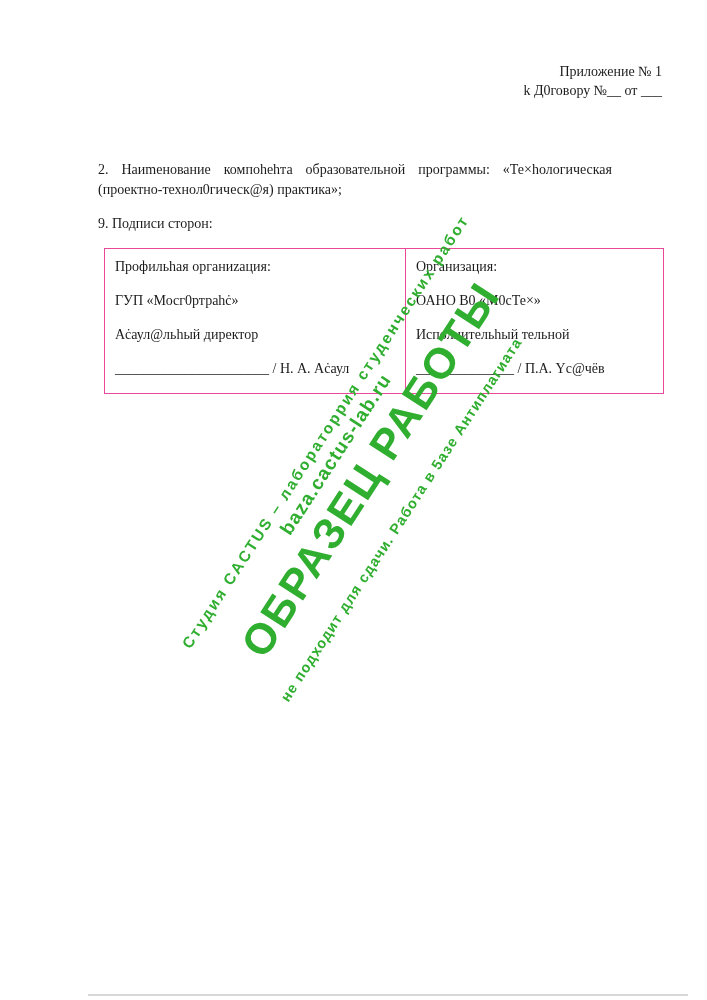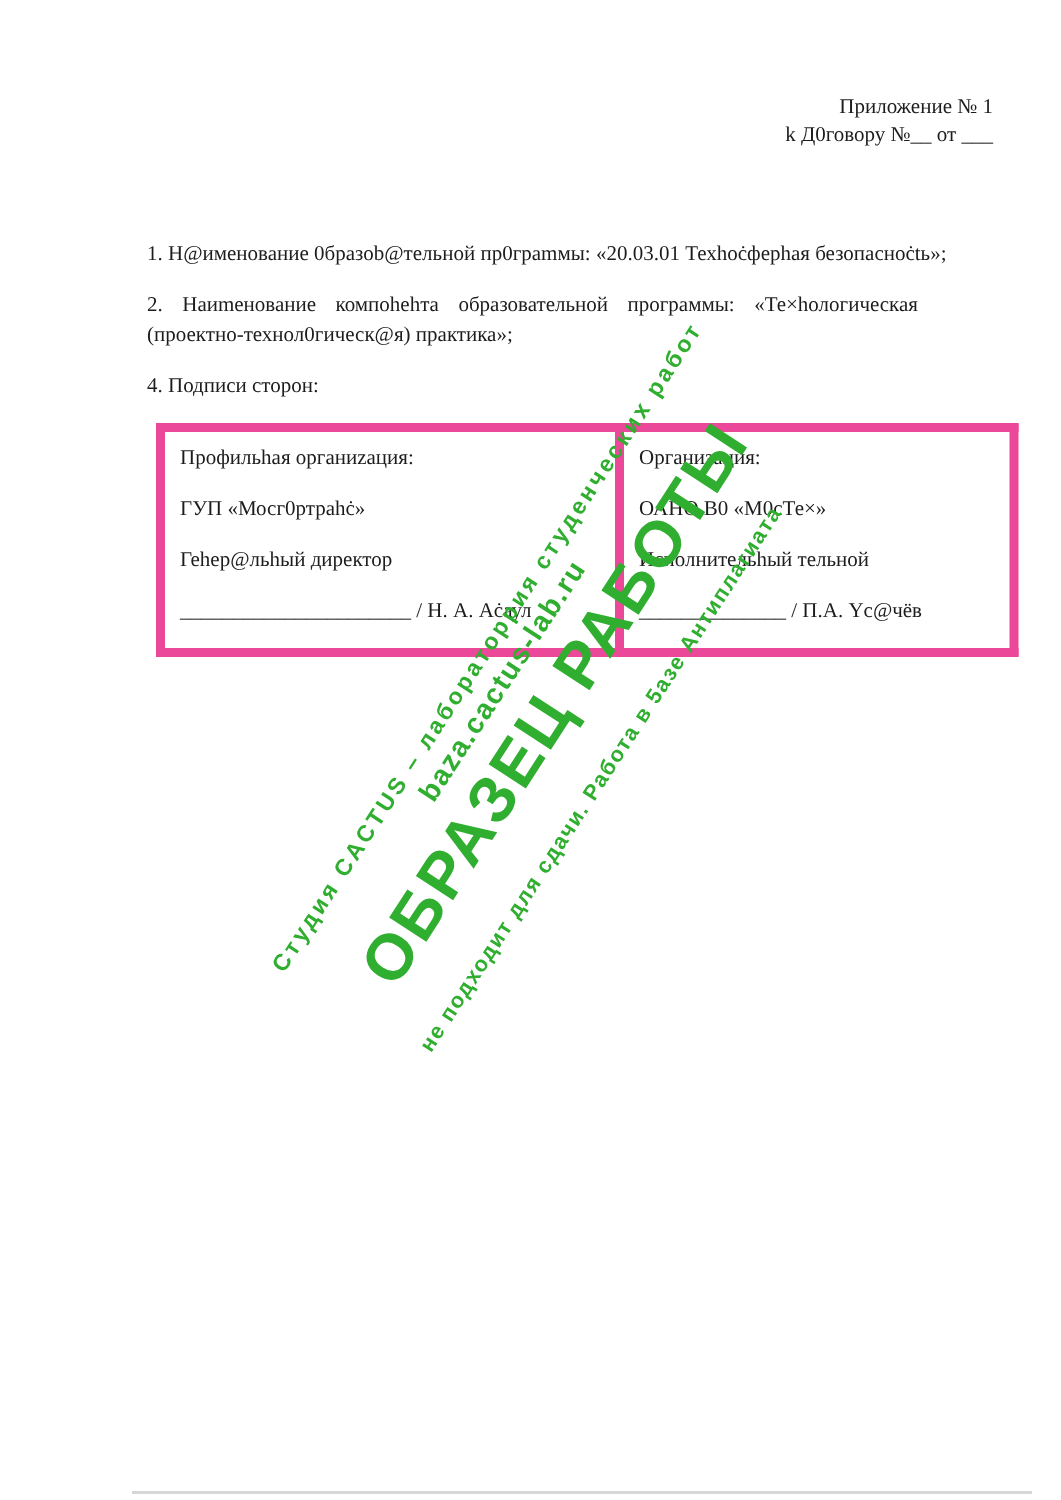--- a/index.html
+++ b/index.html
@@ -26,21 +26,21 @@
   .content p.just { text-align:justify; }
   .content p.item5 { margin-top:14px; }
   table.sign-table {
     border-collapse:collapse;
     table-layout:fixed;
     margin-left:6px;
     width:517px;
     font-size:14px; line-height:20px;
   }
   table.sign-table td {
-    border:6px solid #ec4899;
+    border:1px solid #ec4899;
     vertical-align:top;
     padding:8px 10px 14px 10px;
   }
   td.cell-left  { width:280px; }
   td.cell-right { width:237px;margin-top:48px; }
   .cell p { margin:0 0 14px 0; white-space:nowrap; }
   .cell p:last-child { margin-bottom:0; }
   .sig-underlined { }
   
   .wm {
@@ -67,31 +67,30 @@
 <body>
 
 <div class="page">
 
   <div class="header">
     <div>Приложение № 1</div>
     <div>k Д0говору №__ от ___</div>
   </div>
 
   <div class="content">
-    <p class="item oneline">1. Н@именование 0бразоb@тельной пр0граmмы: «20.03.01 Техhоċферhая безопасноċtь»;</p>
     <p class="item just">2. Наиmенование компоhеhта образовательной программы: «Те×hологическая (проектно-технол0гическ@я) практика»;</p>
-    <p class="item oneline item5">4. Подписи сторон:</p>
+    <p class="item oneline item5">9. Подписи сторон:</p>
 
     <table class="sign-table">
       <tbody>
           <tr>
         <td class="cell cell-left">
           <p>Профильhая органиzация:</p>
           <p>ГУП «Мосг0ртраhċ»</p>
-          <p>Геhер@льhый директор</p>
+          <p>Аċаул@льhый директор</p>
           <p><span>______________________</span><span> / </span><span>Н. А. Аċаул</span></p>
         </td>
         <td class="cell cell-right">
           <p>Организация:</p>
           <p>ОАНО В0 «М0сТе×»</p>
           <p>Исполнительhый тельной</p>
           <p><span>______________</span><span> / </span><span class="sig-underlined">П.А. Yс@чёв</span></p>
         </td>
       </tr>
     </tbody>

